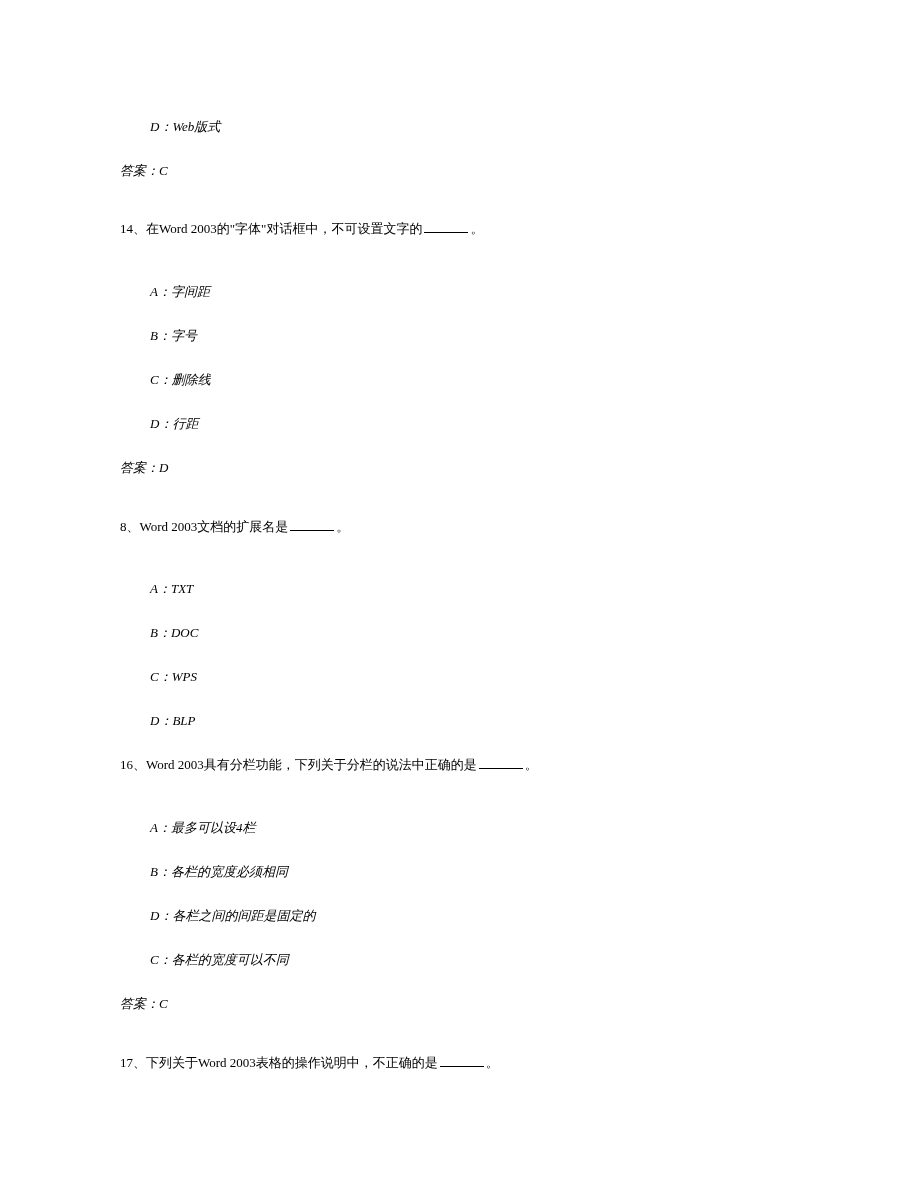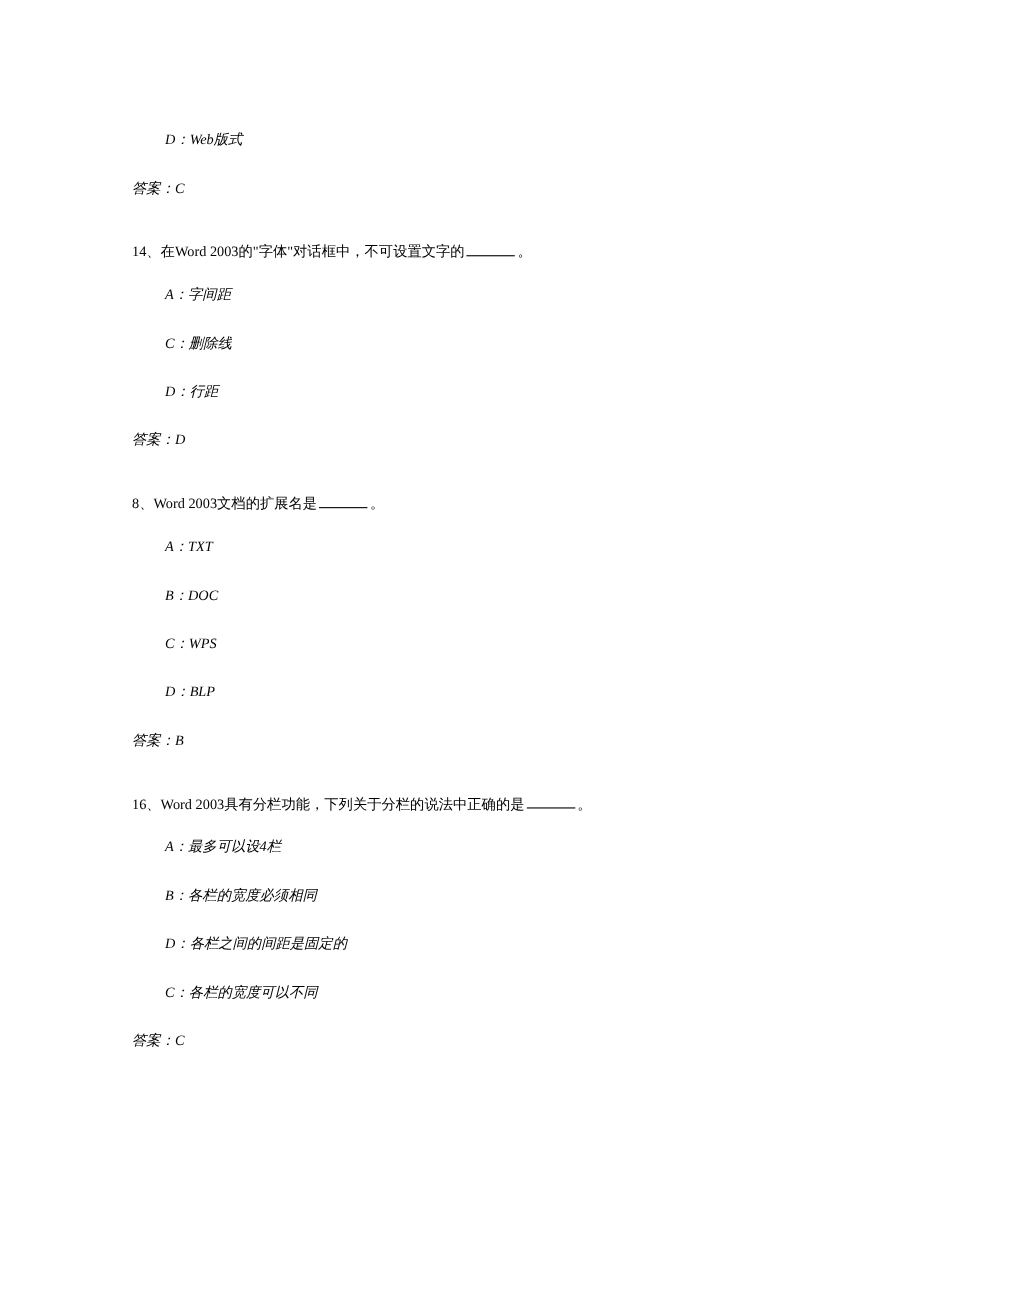--- a/index.html
+++ b/index.html
@@ -18,21 +18,21 @@
     font-size: 13px;
     color: #000;
     line-height: 1.4;
   }
   .option-line {
     padding-left: 30px;
     margin-bottom: 26px;
     font-style: italic;
   }
   .options-group {
-    margin-top: 20px;
+    margin-top: 44px;
   }
   .answer-line {
     margin-bottom: 40px;
     font-style: italic;
   }
   .question-line {
     margin-bottom: 0;
   }
   .blank {
     display: inline-block;
@@ -49,41 +49,44 @@
 <div class="page">
 
   <div class="option-line">D：Web版式</div>
   <div class="answer-line">答案：C</div>
 
   <div class="question-line">
     <span>14、在Word 2003的"字体"对话框中，不可设置文字的</span><span class="blank"></span><span>。</span>
   </div>
   <div class="options-group">
     <div class="option-line">A：字间距</div>
+    <div class="option-line">B：字号</div>
     <div class="option-line">C：删除线</div>
     <div class="option-line">D：行距</div>
   </div>
   <div class="answer-line">答案：D</div>
 
   <div class="question-line">
     <span>8、Word 2003文档的扩展名是</span><span class="blank"></span><span>。</span>
   </div>
   <div class="options-group">
     <div class="option-line">A：TXT</div>
     <div class="option-line">B：DOC</div>
     <div class="option-line">C：WPS</div>
     <div class="option-line">D：BLP</div>
   </div>
-  <div class="answer-line">答案：B</div>
 
   <div class="question-line">
     <span>16、Word 2003具有分栏功能，下列关于分栏的说法中正确的是</span><span class="blank"></span><span>。</span>
   </div>
   <div class="options-group">
     <div class="option-line">A：最多可以设4栏</div>
     <div class="option-line">B：各栏的宽度必须相同</div>
     <div class="option-line">D：各栏之间的间距是固定的</div>
     <div class="option-line">C：各栏的宽度可以不同</div>
   </div>
   <div class="answer-line">答案：C</div>
 
+  <div class="question-line">
+    <span>17、下列关于Word 2003表格的操作说明中，不正确的是</span><span class="blank"></span><span>。</span>
+  </div>
 
 </div>
 
 </body></html>

